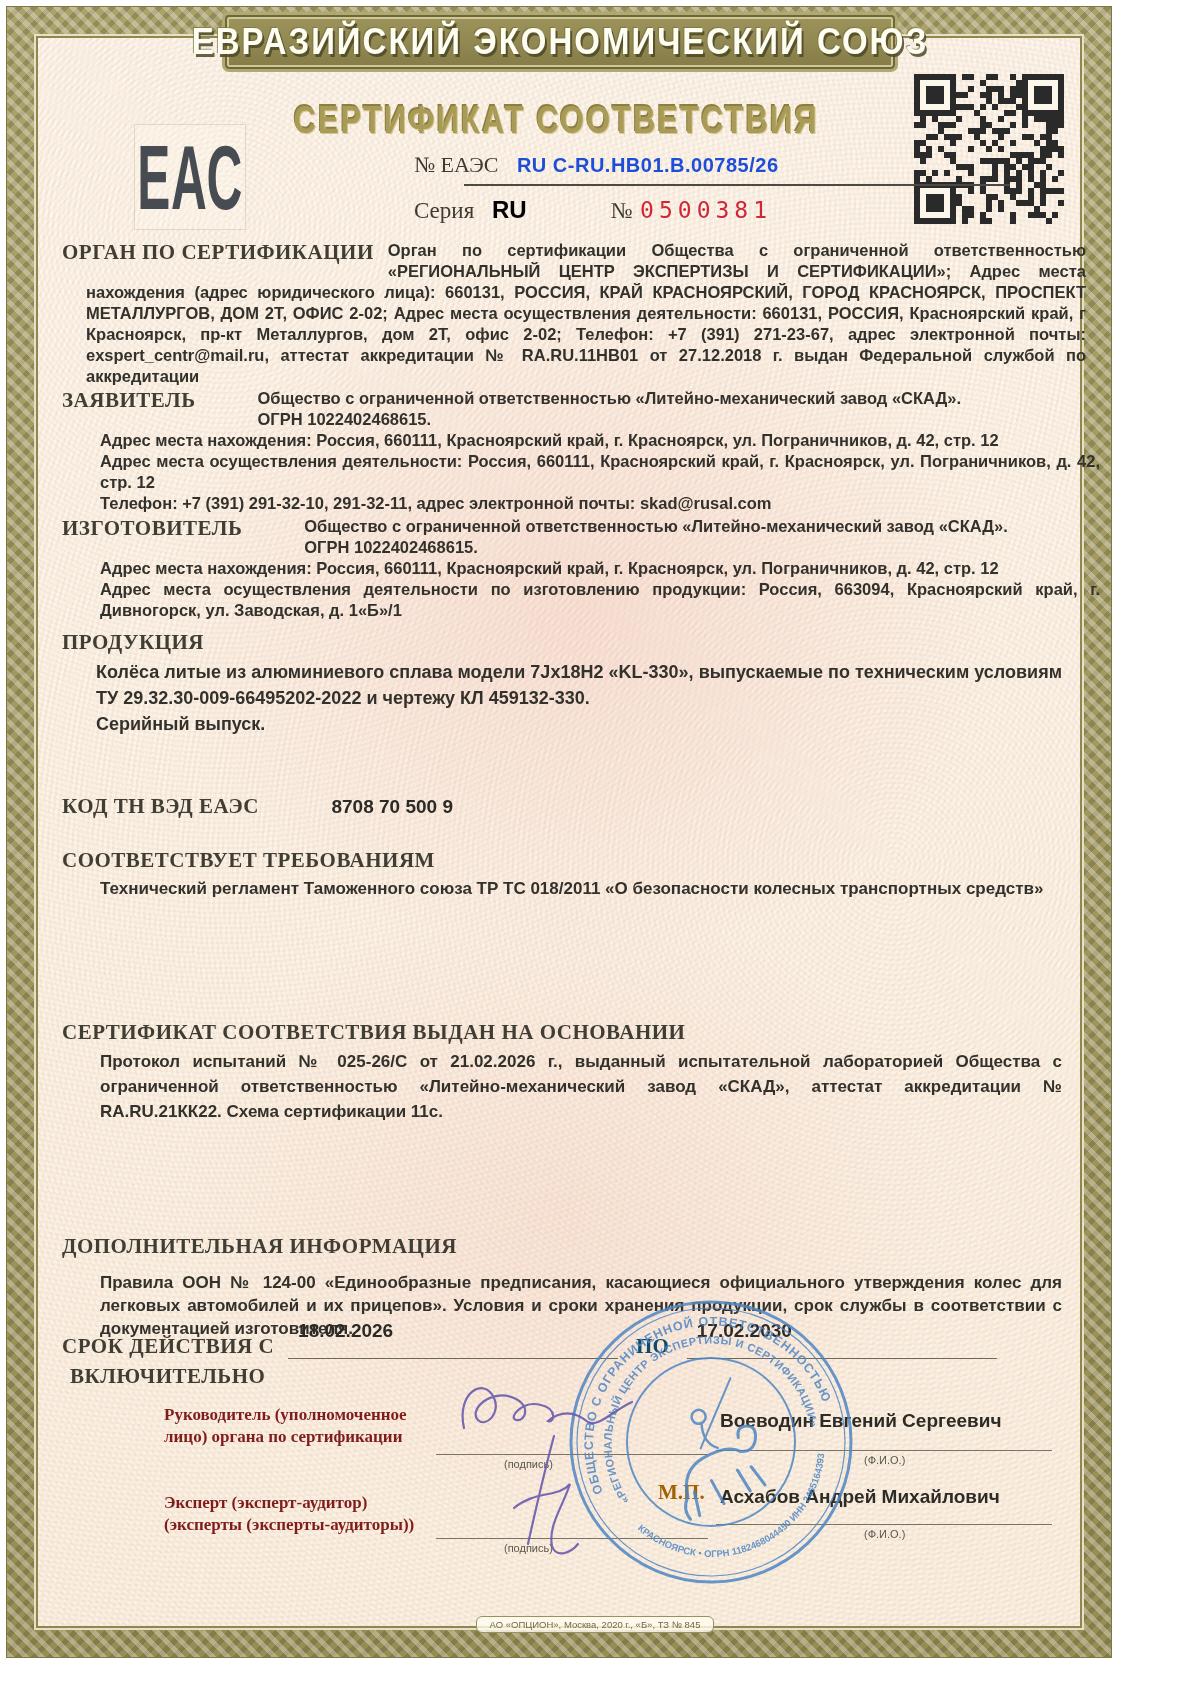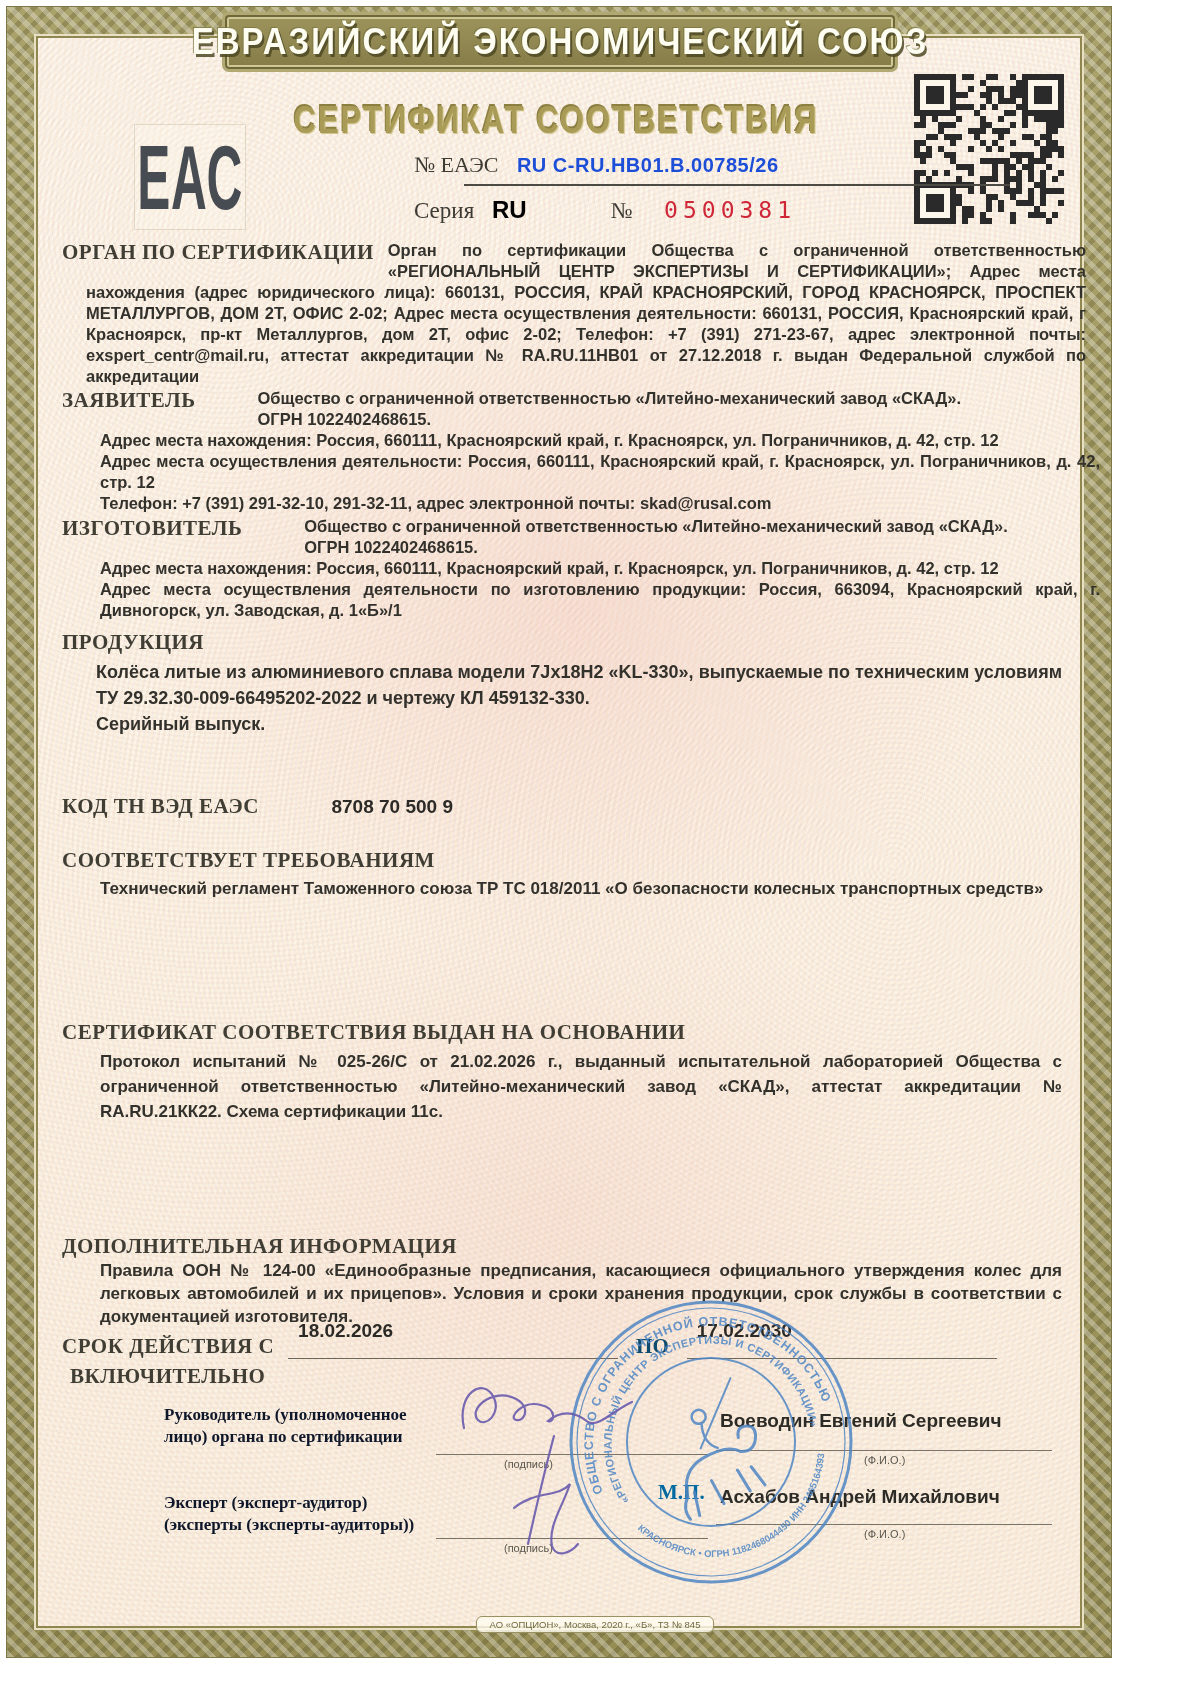--- a/index.html
+++ b/index.html
@@ -37,21 +37,21 @@
   .eac span{font-weight:800;font-size:62px;color:#474b52;transform:scale(.8,1.45);letter-spacing:1px;}
   .qr{position:absolute;left:908px;top:68px;width:150px;height:150px;}
 
   .num-row{position:absolute;left:408px;top:146px;width:600px;}
   .num-label{font-family:"Liberation Serif",serif;font-size:22px;color:#3c3a32;}
   .num-value{font-weight:800;font-size:20px;color:#1d4ed8;letter-spacing:.5px;margin-left:14px;}
   .num-line{position:absolute;left:458px;top:178px;width:546px;border-bottom:2px solid #4c4a42;}
   .series-row{position:absolute;left:408px;top:190px;width:600px;font-family:"Liberation Serif",serif;font-size:23px;color:#3c3a32;}
   .series-ru{color:#000000;font-weight:800;font-family:"Liberation Sans",sans-serif;margin-left:12px;font-size:24px;}
   .series-no{margin-left:78px;}
-  .series-num{color:#cf2638;font-family:"DejaVu Sans Mono",monospace;font-size:23px;letter-spacing:5px;margin-left:26px;}
+  .series-num{color:#cf2638;font-family:"DejaVu Sans Mono",monospace;font-size:23px;letter-spacing:5px;margin-left:2px;}
 
   
   .sec{position:absolute;left:56px;width:1000px;}
   .h-serif{font-family:"Liberation Serif",serif;font-weight:700;font-size:21px;color:#403e34;letter-spacing:.5px;}
   .body-t{font-size:16.5px;font-weight:700;color:#33312c;line-height:21px;text-align:justify;}
   .sec p{margin:0;}
   .flowsec .h-serif{float:left;margin-right:14px;}
   .ind{padding-left:24px;}
   .ind .h-serif{margin-left:-24px;}
   .ind38{padding-left:38px;}
@@ -63,25 +63,25 @@
   .tnved-code{font-weight:800;font-size:19px;margin-left:68px;color:#2c2a26;}
 
   .validity{position:absolute;left:56px;top:1322px;width:1000px;display:flex;align-items:flex-end;}
   .validity .h-serif{font-size:21px;white-space:nowrap;}
   .dateline{border-bottom:1.5px solid #6e685c;flex:1;margin:0 14px;height:30px;}
   .dateline b{font-size:19px;color:#2c2a26;display:inline-block;padding-left:10px;transform:translateY(-8px);}
   .po{font-family:Liberation Serif, serif;font-weight:700;font-size:21px;color:#0c4a6e;margin:0 4px;text-align:center;}
   .inclusive{position:absolute;left:64px;top:1358px;}
 
   
-  .siglabel{position:absolute;font-family:"Liberation Serif",serif;font-weight:700;font-size:17px;color:#0f172a;white-space:pre-line;line-height:22px;}
+  .siglabel{position:absolute;font-family:"Liberation Serif",serif;font-weight:700;font-size:17px;color:#7f1d1d;white-space:pre-line;line-height:22px;}
   .sigline{position:absolute;border-top:1.5px solid #7a7468;}
   .caption{position:absolute;font-size:11px;color:#5a564c;}
   .signame{position:absolute;font-weight:800;font-size:19px;color:#2d2b26;white-space:nowrap;}
-  .mp{position:absolute;left:652px;top:1474px;font-family:"Liberation Serif",serif;font-weight:700;font-size:21px;color:#0369a1;}
+  .mp{position:absolute;left:652px;top:1474px;font-family:"Liberation Serif",serif;font-weight:700;font-size:21px;color:#a16207;}
 
   .stamp{position:absolute;left:540px;top:1278px;width:330px;height:316px;opacity:.85;transform:rotate(-22deg);}
   .inkbox{position:absolute;left:430px;top:1352px;width:260px;height:220px;pointer-events:none;}
 
   .imprint{position:absolute;left:470px;top:1610px;width:236px;border:1px solid #9a9162;border-radius:6px;
     background:rgba(255,252,240,.8);text-align:center;font-size:9.5px;color:#6f6940;padding:2px 0;}
 </style>
 </head>
 <body>
 
@@ -365,21 +365,21 @@
     <span class="h-serif prod-head">СООТВЕТСТВУЕТ ТРЕБОВАНИЯМ</span>
     <p class="body-t" style="padding-left:38px;font-size:17px;line-height:24px">Технический регламент Таможенного союза ТР ТС 018/2011 «О безопасности колесных транспортных средств»</p>
   </div>
 
   <div class="sec" style="top:1014px">
     <span class="h-serif prod-head">СЕРТИФИКАТ СООТВЕТСТВИЯ ВЫДАН НА ОСНОВАНИИ</span>
     <p class="body-t" style="padding-left:38px;font-size:17px;line-height:25px">Протокол испытаний № 025-26/С от 21.02.2026 г., выданный испытательной лабораторией Общества с ограниченной ответственностью «Литейно-механический завод «СКАД», аттестат аккредитации № RA.RU.21КК22. Схема сертификации 11с.</p>
   </div>
 
   <div class="sec" style="top:1228px">
-    <span class="h-serif prod-head" style="margin-bottom:0">ДОПОЛНИТЕЛЬНАЯ ИНФОРМАЦИЯ</span>
+    <span class="h-serif prod-head" style="margin-bottom:12px">ДОПОЛНИТЕЛЬНАЯ ИНФОРМАЦИЯ</span>
     <p class="body-t" style="padding-left:38px;font-size:17px;line-height:23px">Правила ООН № 124-00 «Единообразные предписания, касающиеся официального утверждения колес для легковых автомобилей и их прицепов». Условия и сроки хранения продукции, срок службы в соответствии с документацией изготовителя.</p>
   </div>
 
   <div class="validity">
     <span class="h-serif">СРОК ДЕЙСТВИЯ С</span>
     <span class="dateline" style="max-width:330px"><b>18.02.2026</b></span>
     <span class="po">ПО</span>
     <span class="dateline" style="max-width:310px"><b>17.02.2030</b></span>
   </div>
   <div class="inclusive h-serif">ВКЛЮЧИТЕЛЬНО</div>

